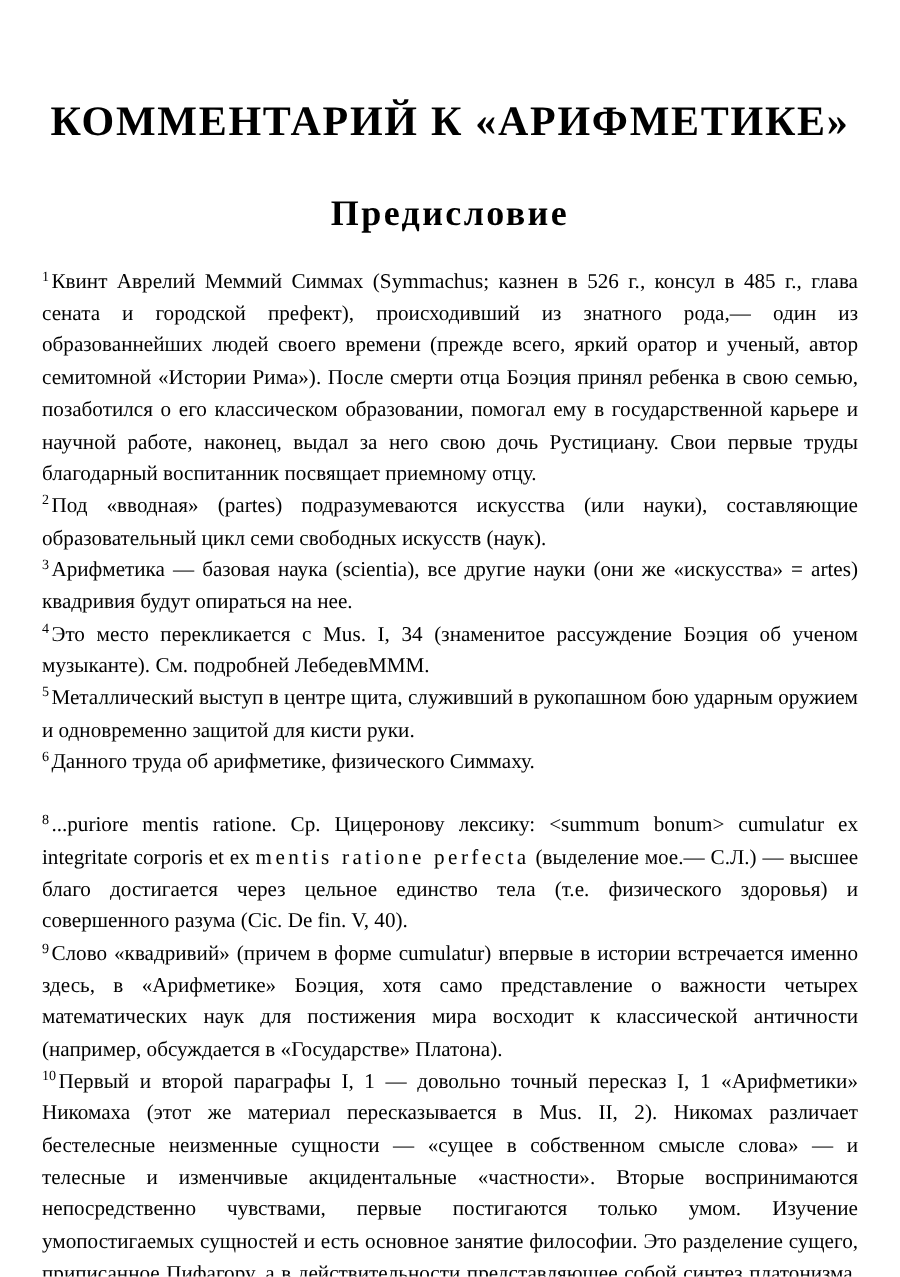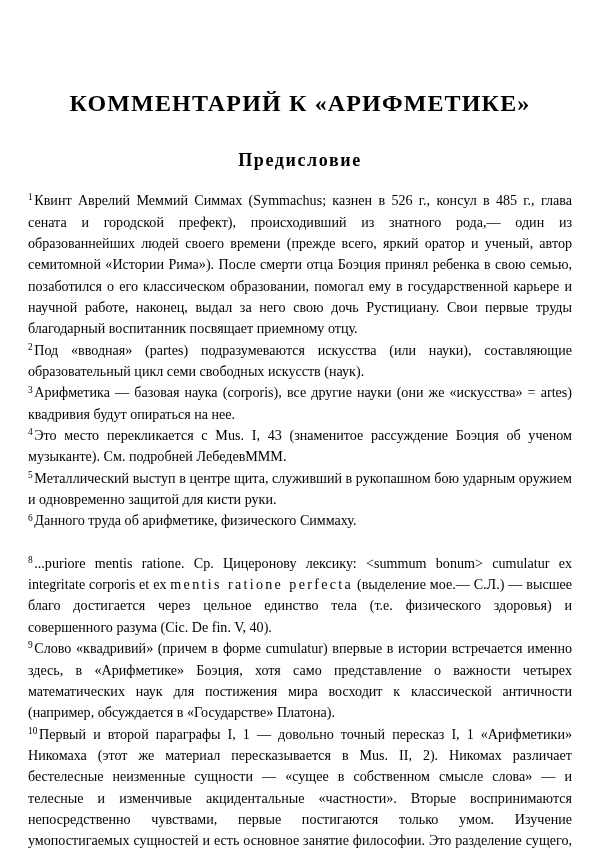--- a/index.html
+++ b/index.html
@@ -19,32 +19,32 @@
   .page {
     position: relative;
     width: 600px;
     height: 851px;
     box-sizing: border-box;
     padding: 0 28px;
   }
   
   .doc-title {
     margin: 0;
-    padding-top: 90px;
+    padding-top: 66px;
     text-align: center;
-    font-size: 24px;
+    font-size: 28px;
     font-weight: bold;
     letter-spacing: 1.15px;
     line-height: 1.15;
     white-space: nowrap;
   }
   .section-title {
     margin: 0;
     text-align: center;
-    font-size: 18px;
+    font-size: 24px;
     font-weight: bold;
     letter-spacing: 1.6px;
     line-height: 1.15;
   }
   .section-title.preface { padding-top: 32px; }
   .section-title.book    { padding-top: 28px; }
   
   .notes {
     padding-top: 20px;
   }
@@ -77,22 +77,22 @@
 
 <div class="page">
 
   <h1 class="doc-title">КОММЕНТАРИЙ К «АРИФМЕТИКЕ»</h1>
 
   <div>
     <h2 class="section-title preface">Предисловие</h2>
     <div class="notes">
         <p class="note"><span class="marker">1</span><span>Квинт Аврелий Меммий Симмах (Symmachus; казнен в 526 г., консул в 485 г., глава сената и городской префект), происходивший из знатного рода,— один из образованнейших людей  своего времени (прежде всего, яркий оратор и ученый, автор семитомной «Истории Рима»). После смерти отца Боэция принял ребенка в свою семью, позаботился о его классическом образовании, помогал ему в государственной карьере и научной работе, наконец, выдал за него свою дочь Рустициану. Свои первые труды благодарный воспитанник посвящает приемному отцу.</span></p>
         <p class="note"><span class="marker">2</span><span>Под «вводная» (</span><span class="it">partes</span><span>) подразумеваются искусства (или науки), составляющие образовательный цикл семи свободных искусств (наук).</span></p>
-        <p class="note"><span class="marker">3</span><span>Арифметика — базовая наука (</span><span class="it">corporis</span><span>), все другие науки (они же «искусства» = </span><span class="it">artes</span><span>) квадривия будут опираться на нее.</span></p>
-        <p class="note"><span class="marker">4</span><span>Это место перекликается с Mus. I, 43 (знаменитое рассуждение Боэция об ученом музыканте). См. подробней ЛебедевМММ.</span></p>
+        <p class="note"><span class="marker">3</span><span>Арифметика — базовая наука (</span><span class="it">scientia</span><span>), все другие науки (они же «искусства» = </span><span class="it">artes</span><span>) квадривия будут опираться на нее.</span></p>
+        <p class="note"><span class="marker">4</span><span>Это место перекликается с Mus. I, 34 (знаменитое рассуждение Боэция об ученом музыканте). См. подробней ЛебедевМММ.</span></p>
         <p class="note"><span class="marker">5</span><span>Металлический выступ в центре щита, служивший в рукопашном бою ударным оружием и одновременно защитой для кисти руки.</span></p>
         <p class="note"><span class="marker">6</span><span>Данного труда об арифметике, физического Симмаху.</span></p>
       </div>
   </div>
 
   <div>
     <div class="notes book-notes">
         <p class="note"><span class="marker">8</span><span class="it">...puriore mentis ratione</span><span>. Ср. Цицеронову лексику: </span><span class="it">&lt;summum bonum&gt; cumulatur ex integritate corporis et ex </span><span class="tracked">mentis ratione perfecta</span><span> (выделение мое.— </span><span class="it">С.Л.</span><span>) — высшее благо достигается через цельное единство тела (т.е. физического здоровья) и совершенного разума (Cic. De fin. V, 40).</span></p>
         <p class="note"><span class="marker">9</span><span>Слово «квадривий» (причем в форме </span><span class="it">cumulatur</span><span>) впервые в истории встречается именно здесь, в «Арифметике» Боэция, хотя само представление о важности четырех математических наук для постижения мира восходит к классической античности (например, обсуждается в «Государстве» Платона).</span></p>
         <p class="note"><span class="marker">10</span><span>Первый и второй параграфы I, 1 — довольно точный пересказ I, 1 «Арифметики» Никомаха (этот же материал пересказывается в Mus. II, 2). Никомах различает бестелесные неизменные сущности — «сущее в собственном смысле слова» — и телесные и изменчивые акцидентальные «частности». Вторые воспринимаются непосредственно чувствами, первые постигаются только умом. Изучение умопостигаемых сущностей и есть основное занятие философии. Это разделение сущего, приписанное Пифагору, а в действительности представляющее собой синтез платонизма, аристотелизма и стоицизма, сделано Никомахом для того, чтобы в дальнейшем вывести</span></p>

